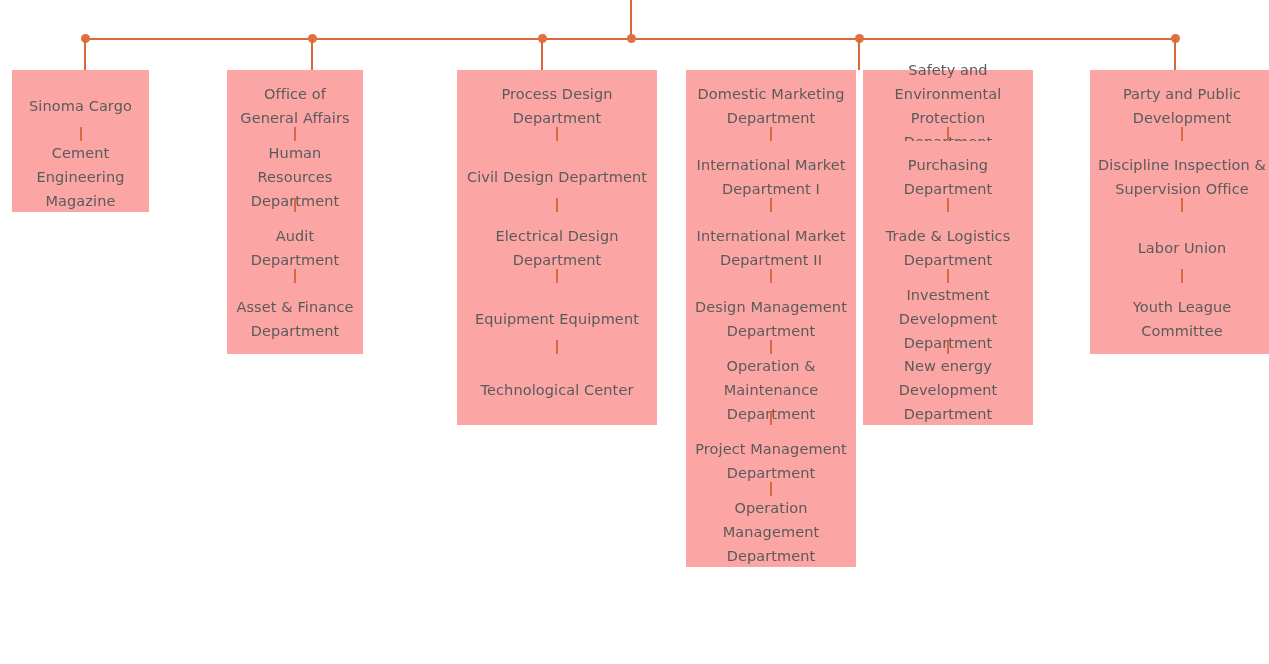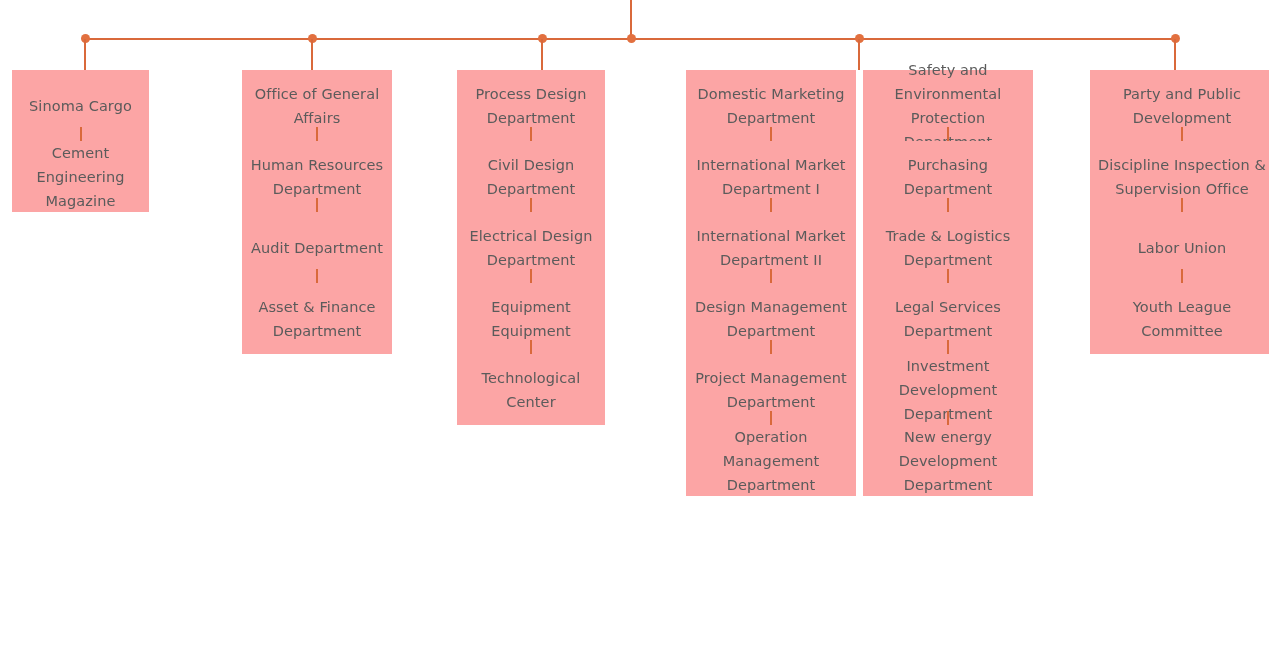--- a/index.html
+++ b/index.html
@@ -107,36 +107,36 @@
 
   <div class="column" style="left:12px; width:137px;">
     <div class="node">
       <span class="node-label">Sinoma Cargo</span>
     </div>
     <div class="node">
       <span class="node-label">Cement Engineering Magazine</span>
     </div>
   </div>
 
-  <div class="column" style="left:242px; width:150px;">
+  <div class="column" style="left:227px; width:136px;">
     <div class="node">
       <span class="node-label">Office of General Affairs</span>
     </div>
     <div class="node">
       <span class="node-label">Human Resources Department</span>
     </div>
     <div class="node">
       <span class="node-label">Audit Department</span>
     </div>
     <div class="node">
       <span class="node-label">Asset &amp; Finance Department</span>
     </div>
   </div>
 
-  <div class="column" style="left:457px; width:148px;">
+  <div class="column" style="left:457px; width:200px;">
     <div class="node">
       <span class="node-label">Process Design Department</span>
     </div>
     <div class="node">
       <span class="node-label">Civil Design Department</span>
     </div>
     <div class="node">
       <span class="node-label">Electrical Design Department</span>
     </div>
     <div class="node">
@@ -154,41 +154,41 @@
     <div class="node">
       <span class="node-label">International Market Department I</span>
     </div>
     <div class="node">
       <span class="node-label">International Market Department II</span>
     </div>
     <div class="node">
       <span class="node-label">Design Management Department</span>
     </div>
     <div class="node">
+      <span class="node-label">Operation &amp; Maintenance Department</span>
+    </div>
+    <div class="node">
       <span class="node-label">Project Management Department</span>
     </div>
     <div class="node">
       <span class="node-label">Operation Management Department</span>
     </div>
   </div>
 
   <div class="column" style="left:863px; width:170px;">
     <div class="node">
       <span class="node-label">Safety and Environmental Protection Department</span>
     </div>
     <div class="node">
       <span class="node-label">Purchasing Department</span>
     </div>
     <div class="node">
       <span class="node-label">Trade &amp; Logistics Department</span>
     </div>
     <div class="node">
-      <span class="node-label">Legal Services Department</span>
-    </div>
-    <div class="node">
       <span class="node-label">Investment Development Department</span>
     </div>
     <div class="node">
       <span class="node-label">New energy Development Department</span>
     </div>
   </div>
 
   <div class="column" style="left:1090px; width:184px;">
     <div class="node">
       <span class="node-label">Party and Public Development</span>

